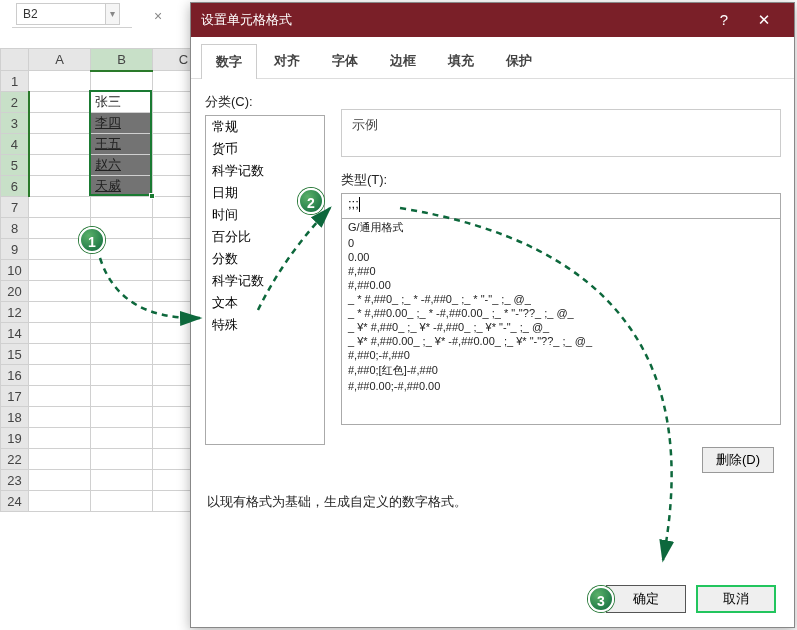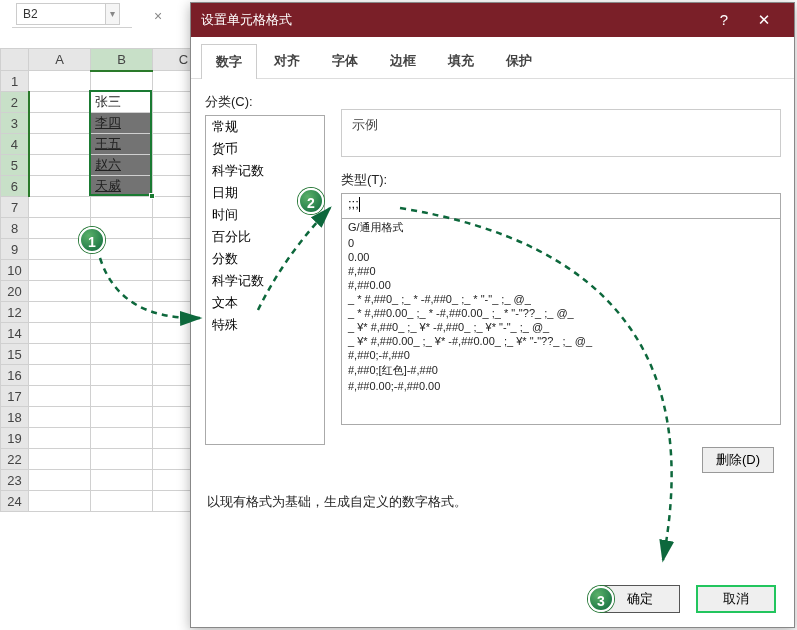--- a/index.html
+++ b/index.html
@@ -45,21 +45,21 @@
   .right { position: absolute; left: 150px; top: 78px; width: 440px; margin-top: 28px; }
   .sample { border: 1px solid #ccc; height: 48px; padding: 6px 10px; font-size: 13px; color: #444; margin-bottom: 14px; background: #fff; }
   .typeinput { width: 100%; height: 26px; border: 1px solid #aaa; padding: 2px 6px; font-size: 13px; background: #fff; }
   .typecursor { display: inline-block; border-right: 1px solid #000; height: 15px; vertical-align: middle; animation: none; }
   .typelist { width: 100%; height: 206px; border: 1px solid #aaa; border-top: none; overflow-y: scroll; background: #fff; }
   .typelist .opt { padding: 1px 6px; font-size: 11px; color: #222; white-space: nowrap; }
 
   .delete-btn { position: absolute; right: 20px; top: 444px; width: 72px; height: 26px; border: 1px solid #999; background: #efefef; font-size: 13px; }
   .helptxt { position: absolute; left: 16px; top: 490px; font-size: 13px; color: #222; }
 
-  .dlg-buttons { position: absolute; right: 18px; bottom: 14px; display: flex; gap: 16px; }
+  .dlg-buttons { position: absolute; right: 18px; bottom: 14px; display: flex; gap: 10px; }
   .dlg-btn { width: 80px; height: 28px; border: 2px solid #22c55e; background: #efefef; font-size: 13px; }
   .dlg-btn.primary { border: 1.5px solid #555; }
 
   
   .badge { position: absolute; width: 26px; height: 26px; border-radius: 50%; background: radial-gradient(circle at 35% 30%, #5ab069, #0d683c); border: 2px solid #fff; box-shadow: 0 0 0 1px #2a7a3a; color: #fff; font-weight: bold; text-align: center; line-height: 26px; font-size: 14px; }
 
   .arrow-svg { position: absolute; left: 0; top: 0; width: 797px; height: 630px; pointer-events: none; }
 </style>
 </head>
 <body>

